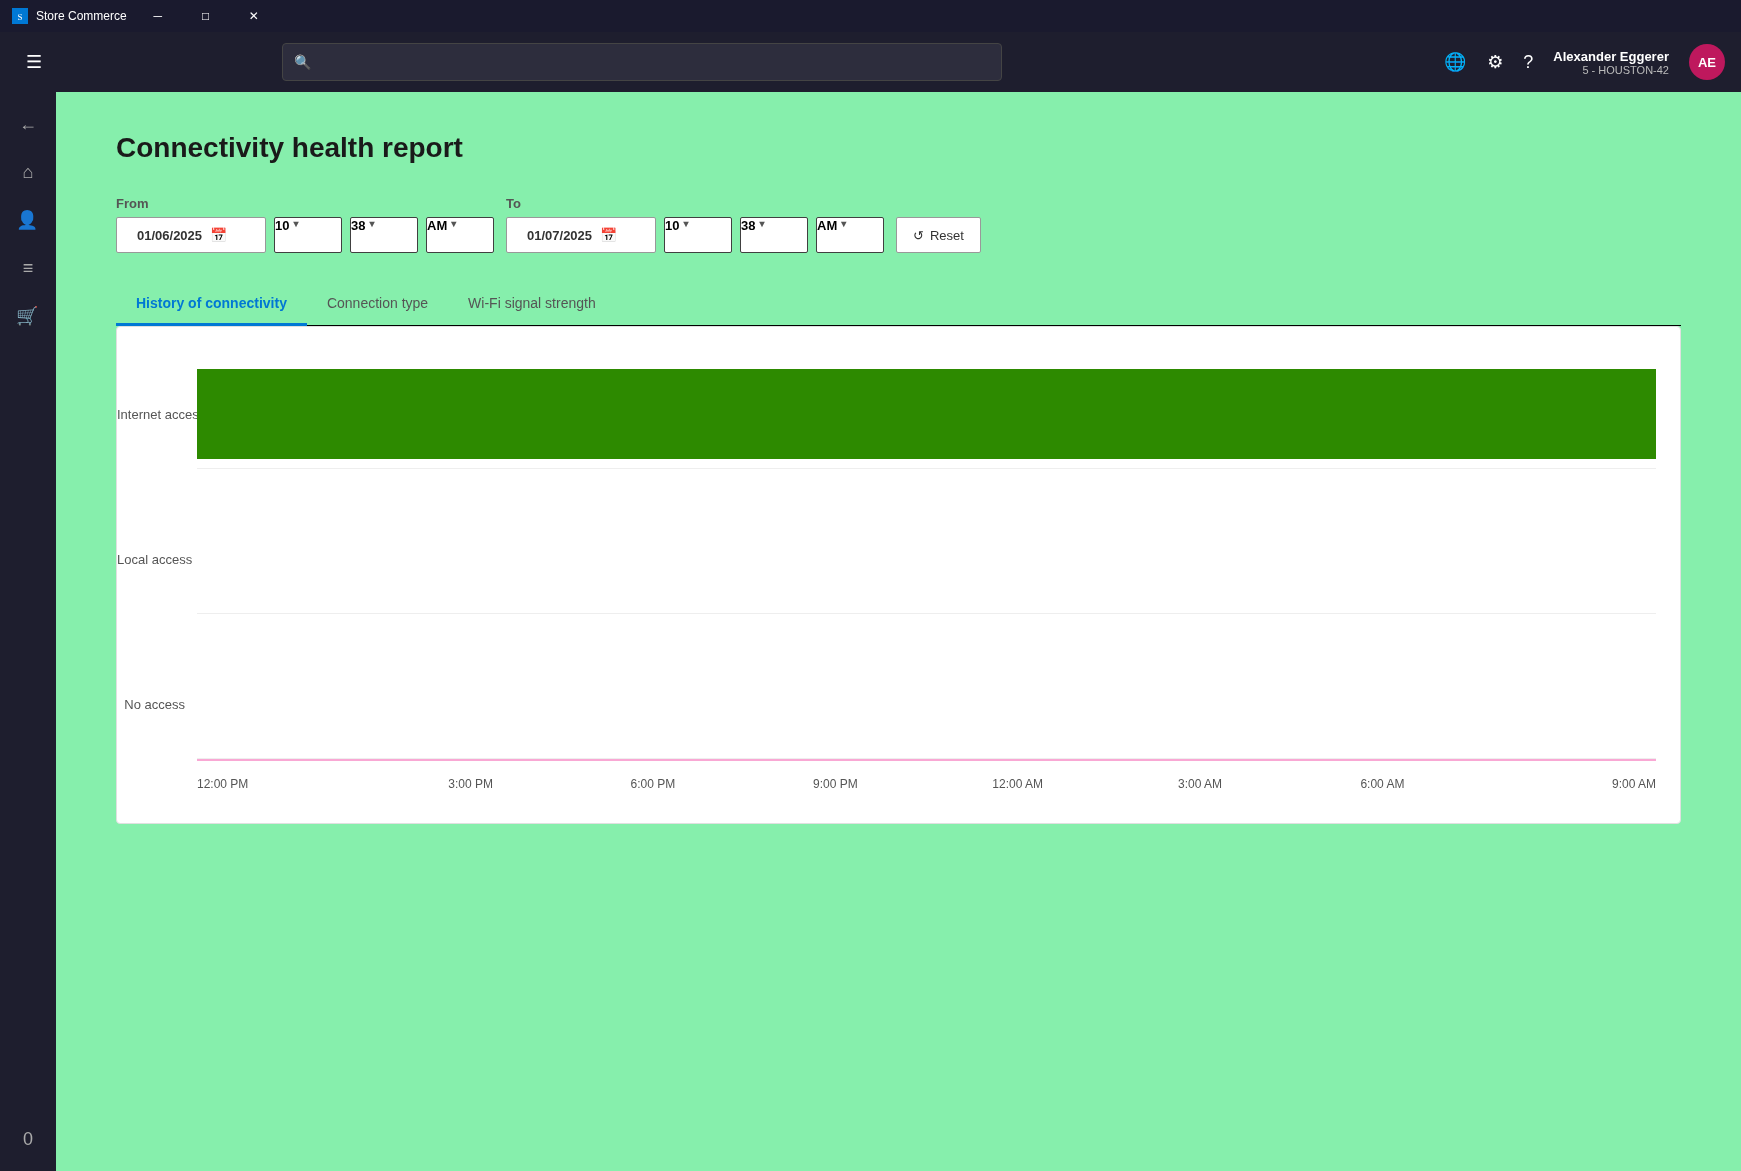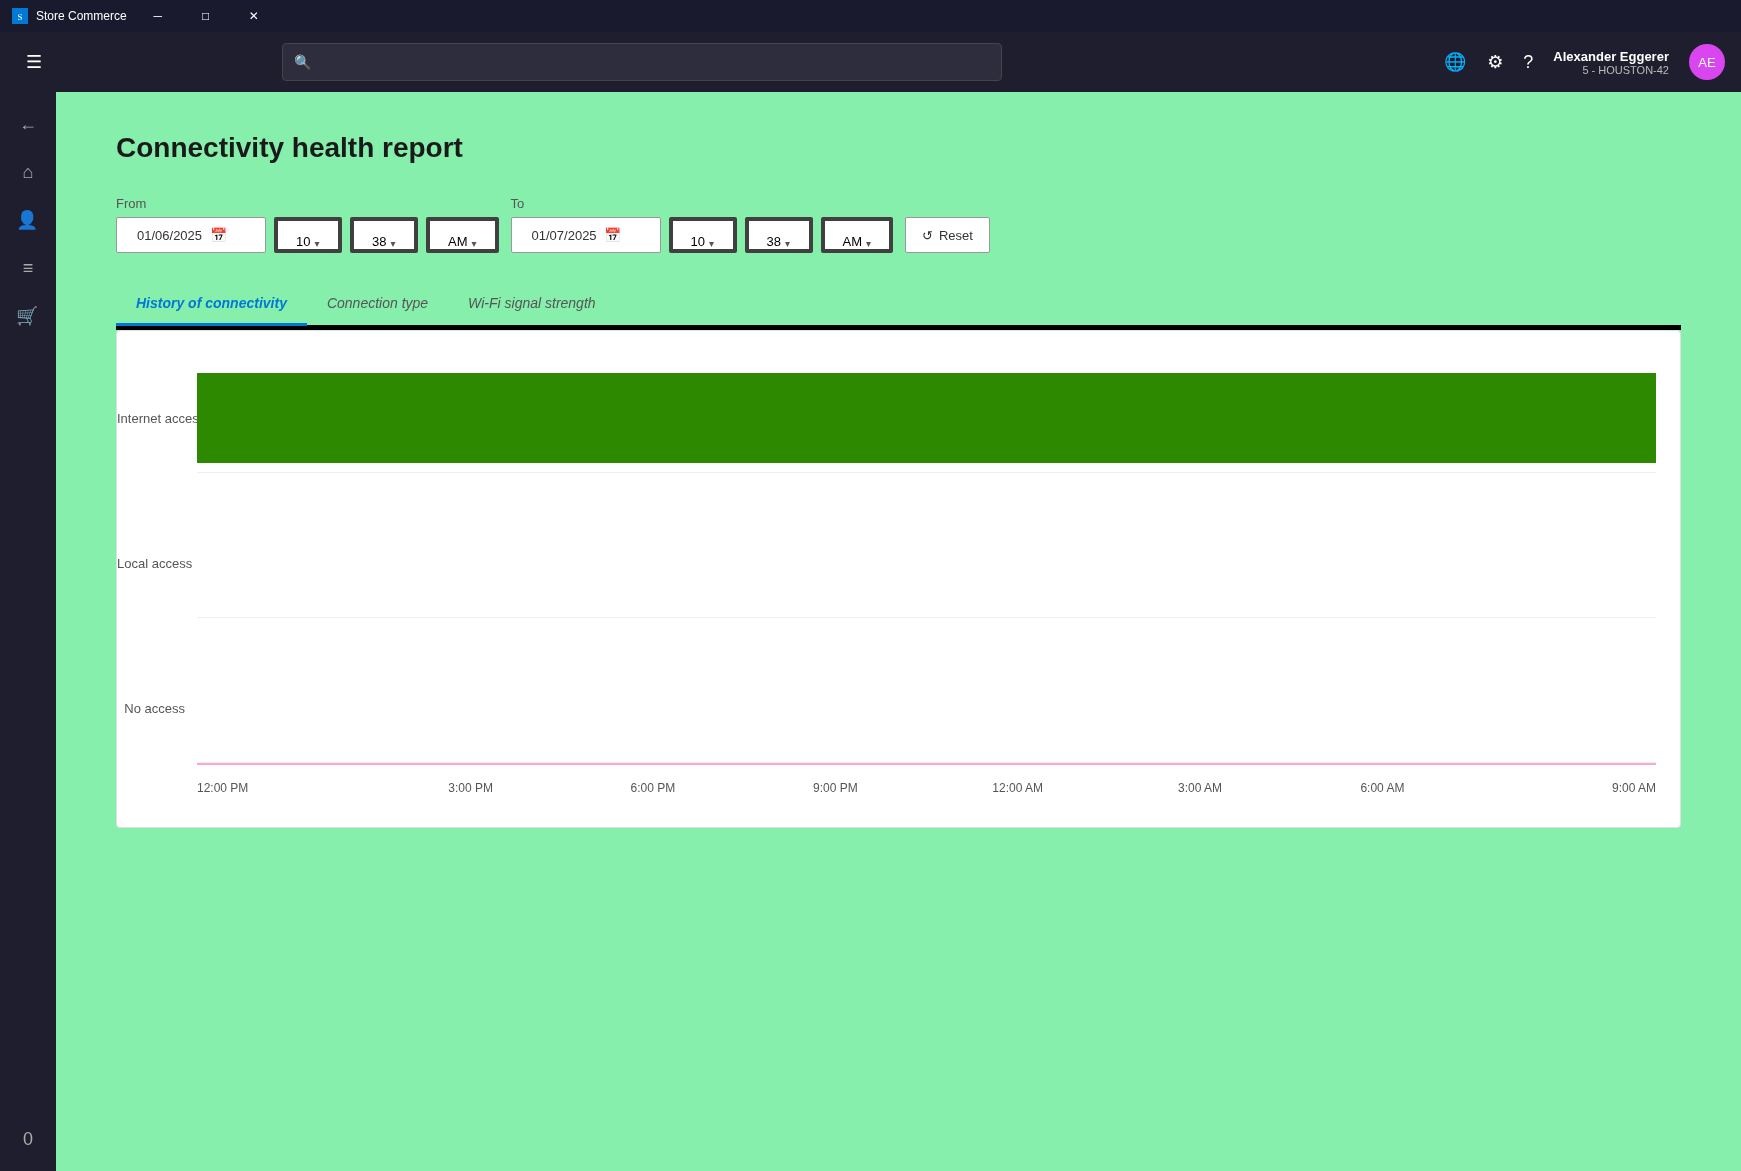--- a/index.html
+++ b/index.html
@@ -57,23 +57,23 @@
     }
     .nav-right {
       display: flex; align-items: center; gap: 20px; margin-left: auto;
     }
     .nav-icon { color: white; font-size: 18px; cursor: pointer; }
     .nav-user { display: flex; flex-direction: column; align-items: flex-end; color: white; font-size: 12px; }
     .nav-user-name { font-weight: 600; font-size: 13px; }
     .nav-user-store { font-size: 11px; color: #bbb; }
     .nav-avatar {
       width: 36px; height: 36px; border-radius: 50%;
-      background: #d946ef; color: white;
+      background: #be185d; color: white;
       display: flex; align-items: center; justify-content: center;
-      font-size: 13px; font-weight: 400;
+      font-size: 13px; font-weight: 700;
     }
 
     
     .layout {
       display: flex;
       height: calc(1171px - 32px - 60px);
     }
     .sidebar {
       width: 56px;
       background: #1e1e2e;
@@ -109,20 +109,21 @@
       display: flex;
       align-items: flex-end;
       gap: 12px;
       margin-bottom: 32px;
       flex-wrap: wrap;
     }
     .filter-group {
       display: flex;
       flex-direction: column;
       gap: 4px;
+      font-weight: bold;
     }
     .filter-label {
       font-size: 13px;
       color: #555;
       margin-bottom: 2px;
     }
     .filter-controls {
       display: flex;
       gap: 8px;
       align-items: center;
@@ -132,43 +133,42 @@
       border: 1px solid #999; border-radius: 2px;
       background: white;
       height: 36px; padding: 0 20px;
       font-size: 13px; gap: 8px;
       min-width: 150px;
     }
     .date-input span { color: #333; }
     .date-input .cal-icon { color: #555; font-size: 14px; cursor: pointer; }
 
     .dropdown-select {
-      display: flex; align-items: flex-end;
-      border: 4px solid #404040; border-radius: 2px;
+      display: flex; align-items: flex-start;
+      border: 1px solid #404040; border-radius: 2px;
       background: white;
-      height: 36px; padding: 0 18px;
+      height: 36px; padding: 0 0;
       font-size: 13px; gap: 4px;
       min-width: 68px; cursor: pointer;
     }
     .dropdown-select .arrow { color: #555; font-size: 10px; }
 
     .reset-btn {
       display: flex; align-items: center; gap: 6px;
       border: 1px solid #999; border-radius: 2px;
       background: white; height: 36px; padding: 0 16px;
       font-size: 13px; cursor: pointer; color: #333;
     }
 
     
     .tabs {
       display: flex;
       gap: 0;
-      border-bottom: 5px solid #000000;
+      border-bottom: 1px solid #000000;
       margin-bottom: 0;
-      font-style: italic;
     }
     .tab {
       padding: 10px 20px 12px;
       font-size: 14px; cursor: pointer;
       color: #555; border-bottom: 3px solid transparent;
       margin-bottom: -1px;
     }
     .tab.active {
       color: #0078d4;
       border-bottom: 3px solid #0078d4;

